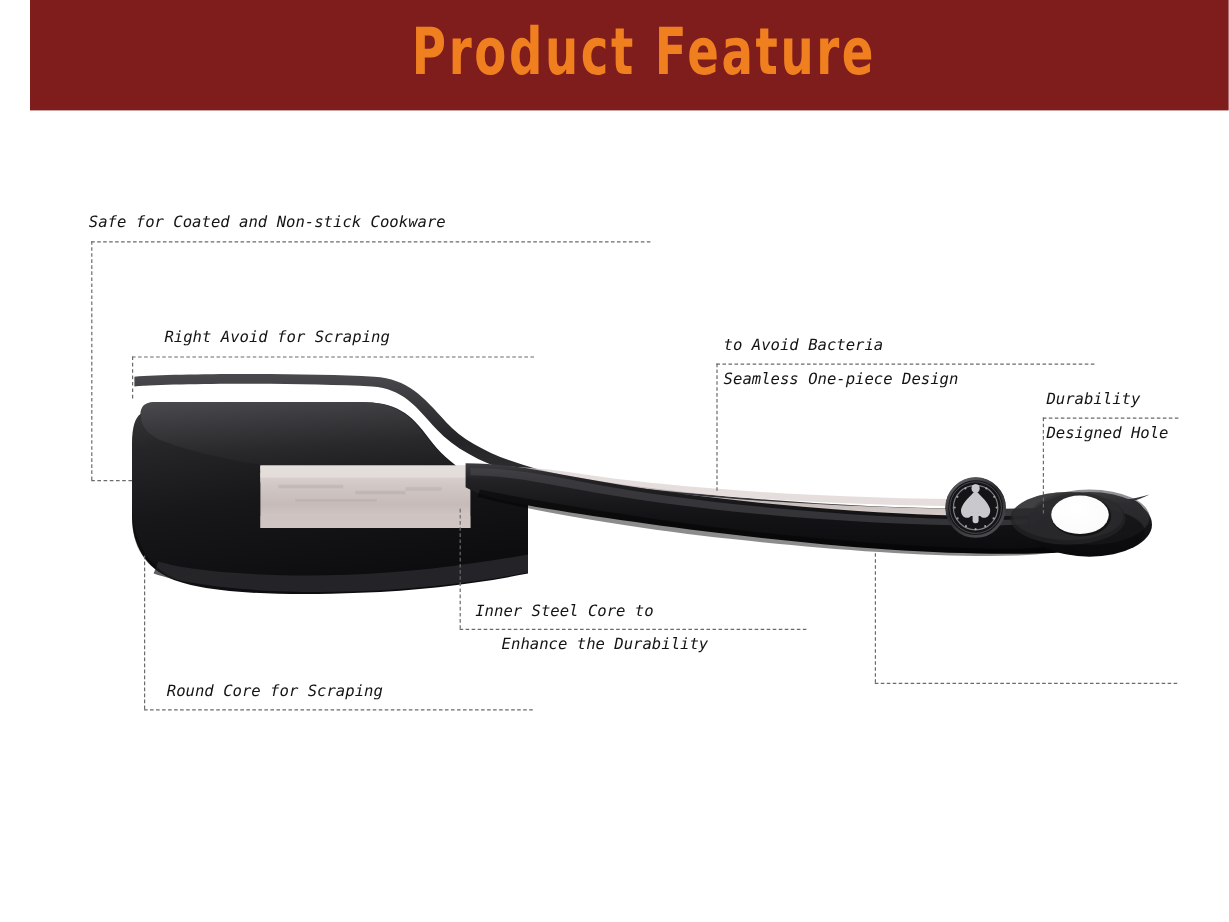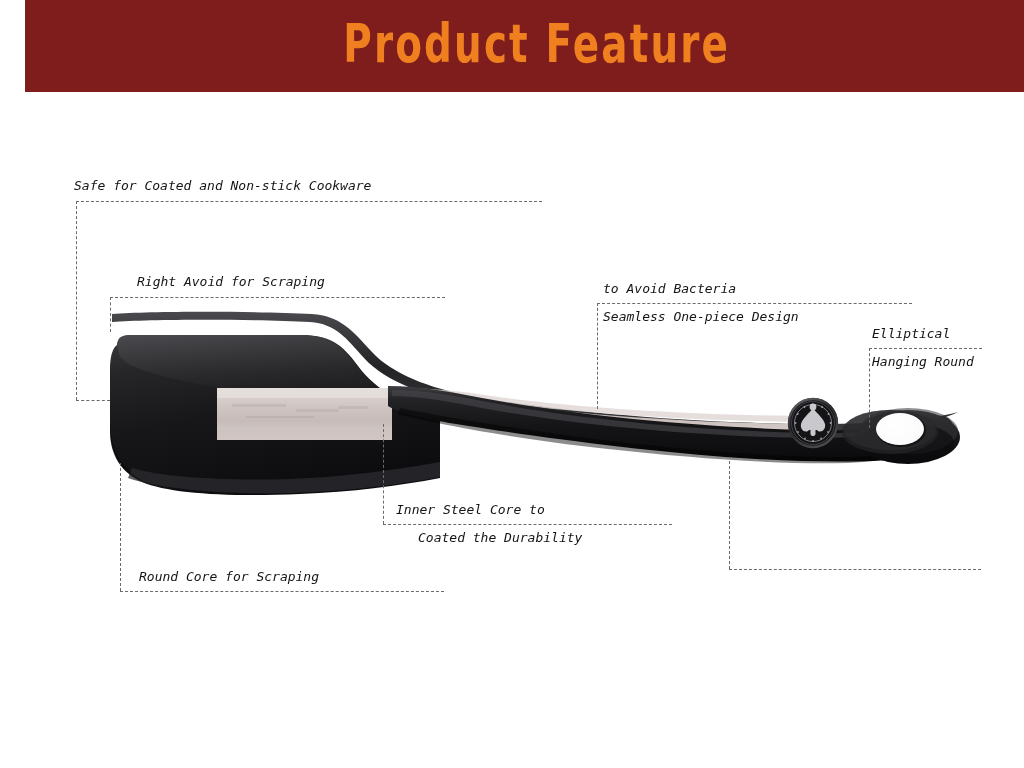--- a/index.html
+++ b/index.html
@@ -299,29 +299,29 @@
   <div class="lead-v" style="left:110px; top:297px; height:35px;"></div>
 
   <div class="callout" style="left:603px; top:275px;">
     <span class="ln">to Avoid Bacteria</span>
     <span class="ln">Seamless One-piece Design</span>
   </div>
   <div class="lead-h" style="left:597px; top:303px; width:315px;"></div>
   <div class="lead-v" style="left:597px; top:303px; height:106px;"></div>
 
   <div class="callout" style="left:872px; top:320px;">
-    <span class="ln">Elliptical</span>
-    <span class="ln">Hanging Round</span>
+    <span class="ln">Durability</span>
+    <span class="ln">Designed Hole</span>
   </div>
   <div class="lead-h" style="left:869px; top:348px; width:113px;"></div>
   <div class="lead-v" style="left:869px; top:348px; height:80px;"></div>
 
   <div class="callout" style="left:396px; top:496px;">
     <span class="ln">Inner Steel Core to</span>
-    <span class="ln" style="padding-left:22px;">Coated the Durability</span>
+    <span class="ln" style="padding-left:22px;">Enhance the Durability</span>
   </div>
   <div class="lead-h" style="left:383px; top:524px; width:289px;"></div>
   <div class="lead-v" style="left:383px; top:424px; height:100px;"></div>
 
   <div class="callout" style="left:139px; top:563px;">
     <span class="ln">Round Core for Scraping</span>
   </div>
   <div class="lead-h" style="left:120px; top:591px; width:324px;"></div>
   <div class="lead-v" style="left:120px; top:463px; height:128px;"></div>
 

